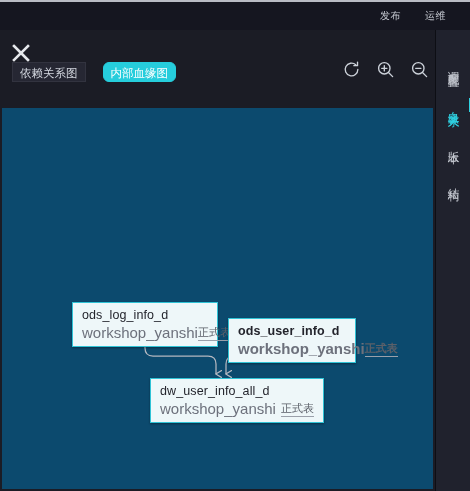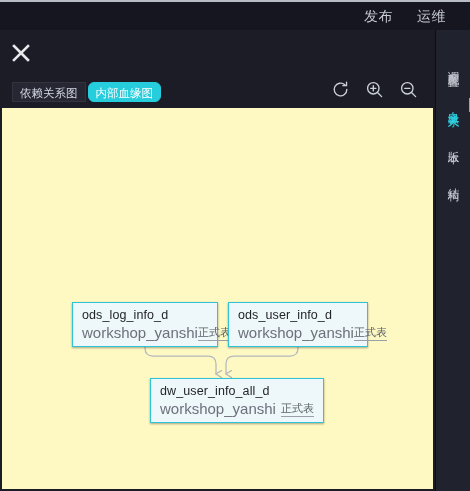--- a/index.html
+++ b/index.html
@@ -14,63 +14,63 @@
   
   .topbar{
     position:absolute;left:0;top:0;width:470px;height:30px;
     background:#151620;
     border-top:2px solid #b9bcc4;
     box-sizing:border-box;
     display:flex;align-items:center;justify-content:flex-end;
   }
   .topbar-actions{display:flex;align-items:center;gap:24px;padding-right:24px;}
   .topbar-action{
-    color:#c6cad2;font-size:14px;letter-spacing:.5px;cursor:pointer;
+    color:#c6cad2;font-size:10px;letter-spacing:.5px;cursor:pointer;
     line-height:1;
   }
 
   
   .main{
     position:absolute;left:0;top:30px;width:435px;height:461px;
     background:#1b1c25;
     box-sizing:border-box;
   }
 
   .close-btn{
     position:absolute;left:10px;top:12px;width:22px;height:22px;
     cursor:pointer;
   }
   .close-btn svg{display:block;}
 
   .toolbar{
-    position:absolute;left:0;top:52px;width:435px;height:30px;
+    position:absolute;left:0;top:32px;width:435px;height:30px;padding-left:11px;
   }
   .tabs{position:absolute;left:12px;top:0;display:flex;gap:0;}
   .tab{
     height:20px;line-height:20px;padding:0 7px;
     font-size:11.5px;color:#d2d6de;cursor:pointer;
     background:#262733;
     border:1px solid #32333f;
     box-sizing:border-box;
     white-space:nowrap;
   }
-  .tab + .tab{margin-left:2px;border-radius:6px;}
+  .tab + .tab{margin-left:17px;border-radius:6px;}
   .tab.active{
     background:#26cddc;color:#ffffff;border-color:#26cddc;
   }
 
   .zoom-tools{
     position:absolute;right:17px;top:-2px;display:flex;align-items:center;gap:15px;
   }
   .tool-icon{width:19px;height:19px;cursor:pointer;display:block;}
 
   
   .canvas{
     position:absolute;left:2px;top:78px;width:431px;height:381px;
-    background:#fef9c3;
+    background:#0c4a6e;
     overflow:hidden;
   }
   .edges{position:absolute;left:0;top:0;width:431px;height:381px;pointer-events:none;}
 
   .node{
     position:absolute;
     background:#eef7f9;
     border:1px solid #2fc3d6;
     box-sizing:border-box;
     box-shadow:0 1px 2px rgba(0,0,0,.35);
@@ -188,21 +188,21 @@
       </svg>
 
       <div class="node" style="left:70px;top:194px;width:146px;">
         <div class="node-title">ods_log_info_d</div>
         <div class="node-meta">
           <span class="node-sub">workshop_yanshi</span>
           <span class="node-tag">正式表</span>
         </div>
       </div>
 
-      <div class="node" style="left:226px;top:194px;width:140px;">
+      <div class="node" style="left:226px;top:210px;width:128px;font-weight:bold;">
         <div class="node-title">ods_user_info_d</div>
         <div class="node-meta">
           <span class="node-sub">workshop_yanshi</span>
           <span class="node-tag">正式表</span>
         </div>
       </div>
 
       <div class="node" style="left:148px;top:270px;width:174px;">
         <div class="node-title">dw_user_info_all_d</div>
         <div class="node-meta">

